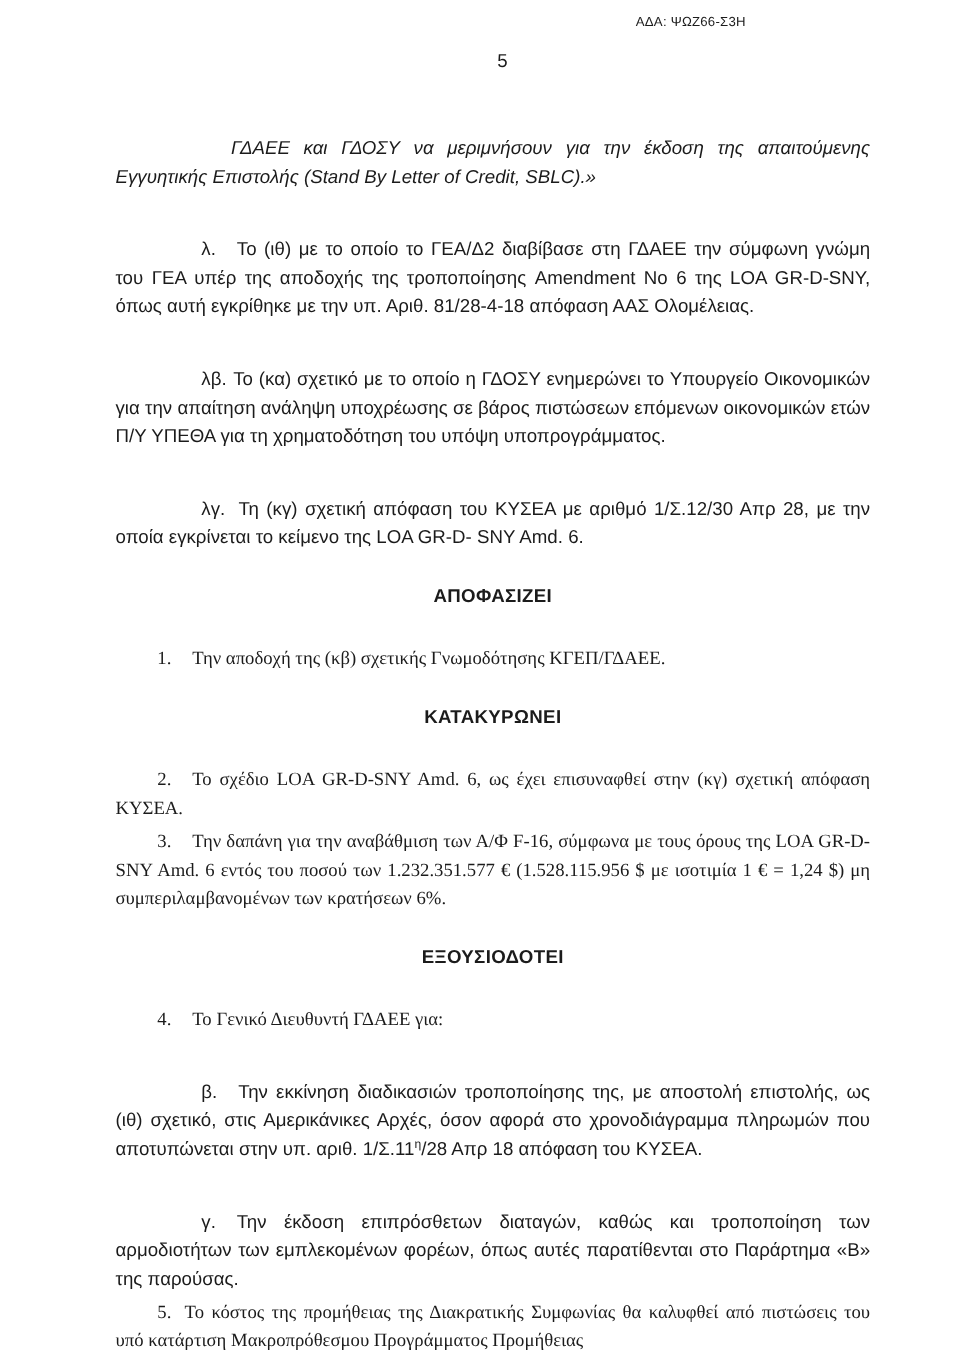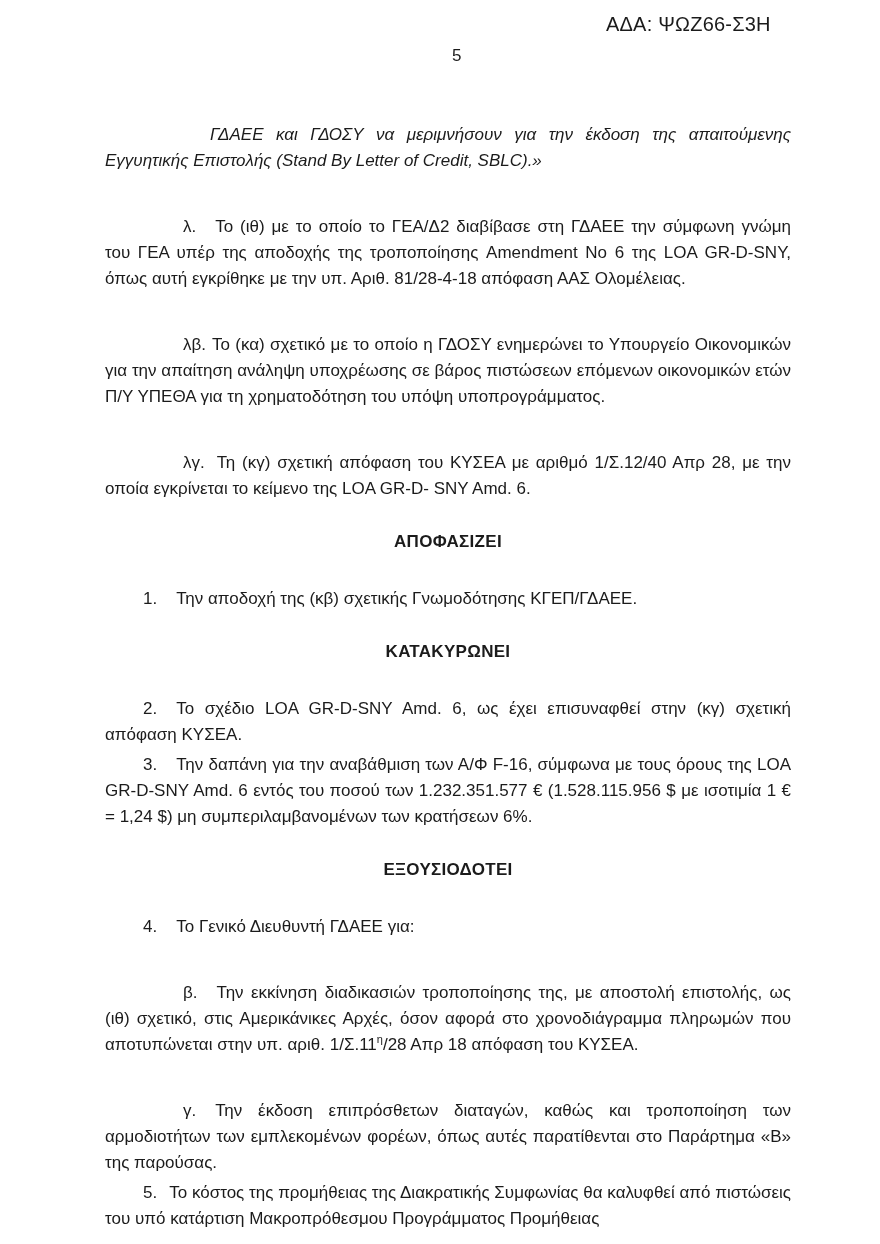--- a/index.html
+++ b/index.html
@@ -9,22 +9,22 @@
     width: 880px;
     height: 1244px;
     background: #ffffff;
     font-family: "Liberation Sans", "DejaVu Sans", sans-serif;
     color: #1b1b1b;
     overflow: hidden;
   }
   .ada {
     position: absolute;
     top: 13px;
-    left: 606px;
-    font-size: 20px;
+    left: 578px;
+    font-size: 12px;
     letter-spacing: 0.2px;
     white-space: nowrap;
   }
   .pagenum {
     position: absolute;
     top: 46px;
     left: 452px;
     font-size: 17px;
   }
   .content {
@@ -32,21 +32,21 @@
     top: 122px;
     left: 105px;
     width: 686px;
     font-size: 17px;
     line-height: 26px;
     text-align: justify;
   }
   .para { margin-bottom: 4px; }
   .quote { font-style: italic; text-indent: 105px; }
   .sub { text-indent: 78px; margin-top: 40px; }
-  .num { text-indent: 38px; }
+  .num { text-indent: 38px; font-family: Liberation Serif, serif; }
   .lbl { padding-right: 19px; }
   .lbl.tight { padding-right: 6px; }
   .lbl.mid { padding-right: 12px; }
   .heading {
     text-align: center;
     font-weight: bold;
     text-indent: 0;
     margin: 27px 0 31px 0;
     letter-spacing: 0.3px;
   }
@@ -62,21 +62,21 @@
 
   <div class="content">
 
     <p class="para quote">ΓΔΑΕΕ και ΓΔΟΣΥ να μεριμνήσουν για την έκδοση της απαιτούμενης Εγγυητικής Επιστολής (Stand By Letter of Credit, SBLC).»</p>
 
     <p class="para sub"><span class="lbl">λ.</span><span>Το (ιθ) με το οποίο το ΓΕΑ/Δ2 διαβίβασε στη ΓΔΑΕΕ την σύμφωνη γνώμη του ΓΕΑ υπέρ της αποδοχής της τροποποίησης Amendment No 6 της LOA GR-D-SNY, όπως αυτή εγκρίθηκε με την υπ. Αριθ. 81/28-4-18 απόφαση ΑΑΣ Ολομέλειας.</span></p>
 
 
     <p class="para sub"><span class="lbl tight">λβ.</span><span>Το (κα) σχετικό με το οποίο η ΓΔΟΣΥ ενημερώνει το Υπουργείο Οικονομικών για την απαίτηση ανάληψη υποχρέωσης σε βάρος πιστώσεων επόμενων οικονομικών ετών Π/Υ ΥΠΕΘΑ για τη χρηματοδότηση του υπόψη υποπρογράμματος.</span></p>
 
-    <p class="para sub"><span class="lbl mid">λγ.</span><span>Τη (κγ) σχετική απόφαση του ΚΥΣΕΑ με αριθμό 1/Σ.12/40 Απρ 28, με την οποία εγκρίνεται το κείμενο της LOA GR-D- SNY Amd. 6.</span></p>
+    <p class="para sub"><span class="lbl mid">λγ.</span><span>Τη (κγ) σχετική απόφαση του ΚΥΣΕΑ με αριθμό 1/Σ.12/30 Απρ 28, με την οποία εγκρίνεται το κείμενο της LOA GR-D- SNY Amd. 6.</span></p>
 
     <p class="para heading">ΑΠΟΦΑΣΙΖΕΙ</p>
 
     <p class="para num"><span class="lbl">1.</span><span>Την αποδοχή της (κβ) σχετικής Γνωμοδότησης ΚΓΕΠ/ΓΔΑΕΕ.</span></p>
 
     <p class="para heading">ΚΑΤΑΚΥΡΩΝΕΙ</p>
 
     <p class="para num"><span class="lbl">2.</span><span>Το σχέδιο LOA GR-D-SNY Amd. 6, ως έχει επισυναφθεί στην (κγ) σχετική απόφαση ΚΥΣΕΑ.</span></p>
 
     <p class="para num"><span class="lbl">3.</span><span>Την δαπάνη για την αναβάθμιση των Α/Φ F-16, σύμφωνα με τους όρους της LOA GR-D-SNY Amd. 6 εντός του ποσού των 1.232.351.577 € (1.528.115.956 $ με ισοτιμία 1 € = 1,24 $) μη συμπεριλαμβανομένων των κρατήσεων 6%.</span></p>

